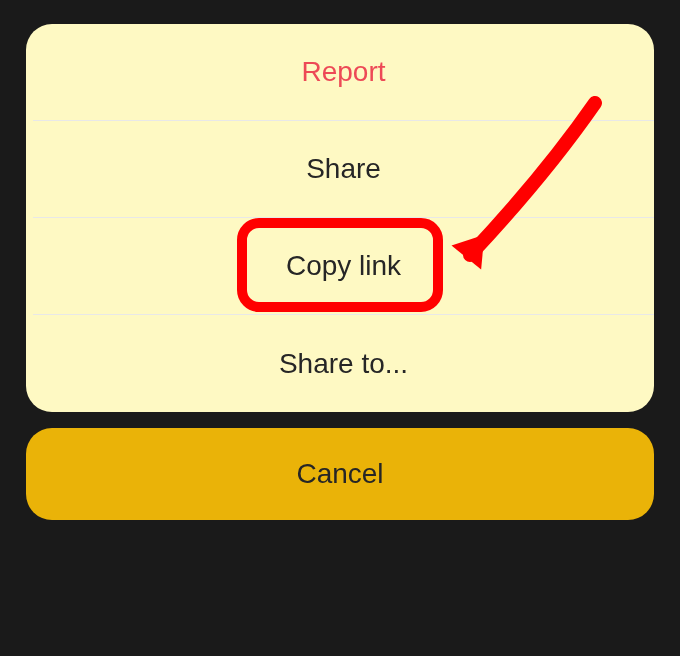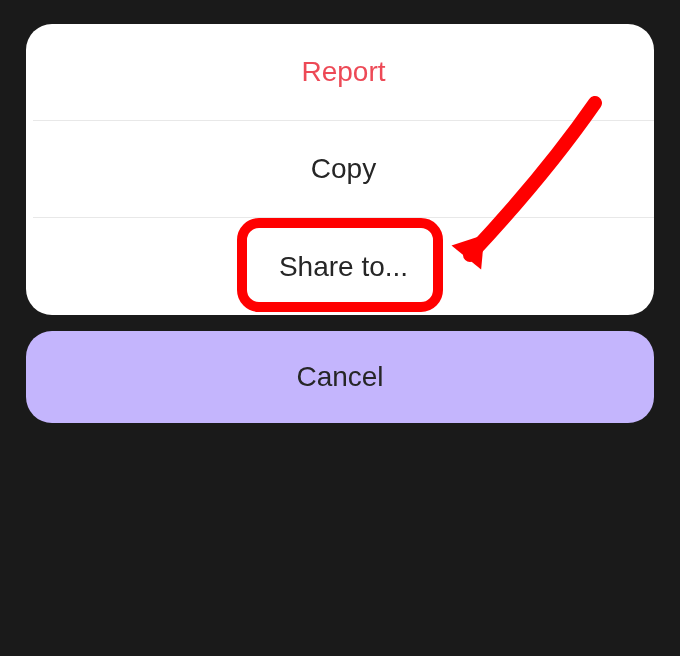--- a/index.html
+++ b/index.html
@@ -21,21 +21,21 @@
       position: absolute;
       top: 24px;
       left: 26px;
       right: 26px;
       display: flex;
       flex-direction: column;
       gap: 16px;
     }
     
     .action-sheet {
-      background: #ffffff;
+      background: #fef9c3;
       border-radius: 26px;
       overflow: hidden;
       padding-left: 7px;
     }
     
     .sheet-item {
       height: 97px;
       display: flex;
       align-items: center;
       justify-content: center;
@@ -50,21 +50,21 @@
     .sheet-item:last-child {
       border-bottom: none;
       justify-content: center;
     }
     
     .sheet-item.destructive {
       color: #ed4956;
     }
     
     .cancel-sheet {
-      background: #c4b5fd;
+      background: #eab308;
       border-radius: 26px;
       overflow: hidden;
     }
     
     .cancel-item {
       height: 92px;
       display: flex;
       align-items: center;
       justify-content: center;
       font-size: 28px;
@@ -89,21 +89,24 @@
   </style>
 </head>
 <body>
 
 <div class="sheet-container">
   <div class="action-sheet">
     <div class="sheet-item destructive">
       <span>Report</span>
     </div>
     <div class="sheet-item">
-      <span>Copy</span>
+      <span>Share</span>
+    </div>
+    <div class="sheet-item">
+      <span>Copy link</span>
     </div>
     <div class="sheet-item">
       <span>Share to...</span>
     </div>
   </div>
 
   <div class="cancel-sheet">
     <div class="cancel-item">
       <span>Cancel</span>
     </div>

